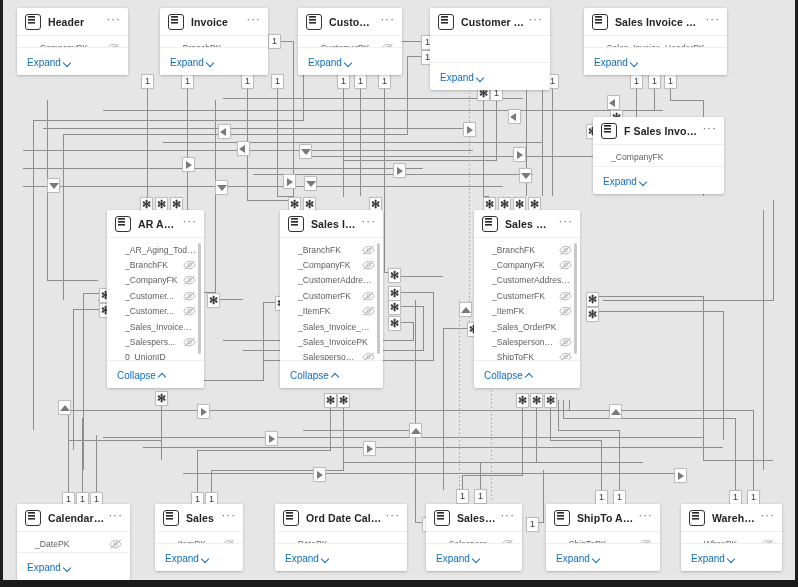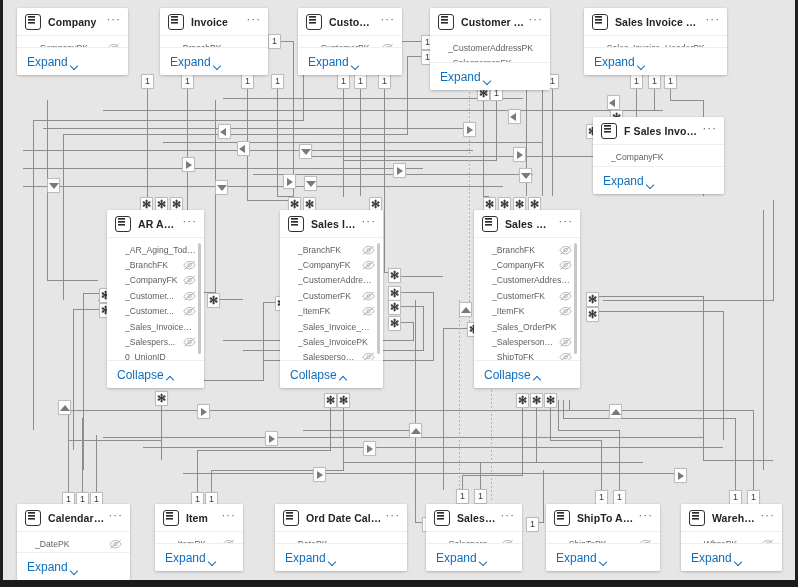--- a/index.html
+++ b/index.html
@@ -76,21 +76,21 @@
   }
   .field .fname{flex:1 1 auto;overflow:hidden;text-overflow:ellipsis;}
   .eye{
     flex:0 0 auto;width:13px;height:10px;position:relative;opacity:.72;margin-left:4px;
   }
   .eye svg{display:block;}
   .card-foot{
     border-top:1px solid #efefef;padding:4px 0 5px 10px;background:#fff;
   }
   .card-foot .lnk{
-    font-size:12px;color:#106ebe;display:inline-flex;align-items:flex-end;gap:3px;cursor:default;
+    font-size:10px;color:#106ebe;display:inline-flex;align-items:center;gap:3px;cursor:default;
   }
   .chev{width:7px;height:7px;display:inline-block;position:relative;}
   .chev::before{
     content:"";position:absolute;left:0px;top:1px;width:5px;height:5px;
     border-left:1.2px solid #106ebe;border-bottom:1.2px solid #106ebe;
     transform:rotate(-45deg);
   }
   .chev.up::before{transform:rotate(135deg);top:2px;}
   .vscroll{
     position:absolute;right:3px;top:5px;width:3px;border-radius:2px;background:#c8c8c8;
@@ -326,21 +326,21 @@
         <i></i>
       </div>
       <div class="badge arr right" style="left: 671px; top: 468px;">
         <i></i>
       </div>
     </div>
   <div id="card-layer">
       <div class="card" style="left: 14px; top: 8px; width: 111px; height: 67px;">
         <div class="card-head">
           <span class="tbl-icon"></span>
-          <span class="card-title">Company</span>
+          <span class="card-title">Header</span>
           <span class="ellipsis-btn">···</span>
         </div>
         <div class="card-body">
           <div class="field">
             <span class="fname">_CompanyPK</span>
             <span class="eye">
               <svg viewBox="0 0 16 12" width="13" height="10">
                 <path d="M1 6.2 C3.2 2.8 5.6 1.6 8 1.6 C10.4 1.6 12.8 2.8 15 6.2 C12.8 9.6 10.4 10.8 8 10.8 C5.6 10.8 3.2 9.6 1 6.2 Z" fill="none" stroke="#8d8d8d" stroke-width="1.1"></path>
                 <circle cx="8" cy="6.2" r="2.1" fill="none" stroke="#8d8d8d" stroke-width="1.1"></circle>
                 <line x1="1.6" y1="11.2" x2="14.4" y2="1.2" stroke="#8d8d8d" stroke-width="1.2"></line>
@@ -382,299 +382,291 @@
           </div>
         </div>
         <div class="card-foot" style="position: absolute; left: 0px; right: 0px; bottom: 0px;"><span class="lnk">Expand<span class="chev"></span></span></div>
       </div>
       <div class="card" style="left: 427px; top: 8px; width: 120px; height: 82px;">
         <div class="card-head">
           <span class="tbl-icon"></span>
           <span class="card-title">Customer Address</span>
           <span class="ellipsis-btn">···</span>
         </div>
-        <div class="card-body">
-          <div class="field">
-            <span class="fname">_CustomerAddressPK</span>
+        <div class="card-foot" style="position: absolute; left: 0px; right: 0px; bottom: 0px;"><span class="lnk">Expand<span class="chev"></span></span></div>
+      </div>
+      <div class="card" style="left: 581px; top: 8px; width: 143px; height: 67px;">
+        <div class="card-head">
+          <span class="tbl-icon"></span>
+          <span class="card-title">Sales Invoice Header</span>
+          <span class="ellipsis-btn">···</span>
+        </div>
+        <div class="card-body">
+          <div class="field">
+            <span class="fname">_Sales_Invoice_HeaderPK</span>
+          </div>
+        </div>
+        <div class="card-foot" style="position: absolute; left: 0px; right: 0px; bottom: 0px;"><span class="lnk">Expand<span class="chev"></span></span></div>
+      </div>
+      <div class="card" style="left: 590px; top: 117px; width: 131px; height: 77px;">
+        <div class="card-head">
+          <span class="tbl-icon"></span>
+          <span class="card-title">F Sales Invoice Header</span>
+          <span class="ellipsis-btn">···</span>
+        </div>
+        <div class="card-body">
+          <div class="field">
+            <span class="fname">_CompanyFK</span>
+          </div>
+          <div class="field">
+            <span class="fname">_Sales_Invoice_HeaderFK</span>
+          </div>
+        </div>
+        <div class="card-foot" style="position: absolute; left: 0px; right: 0px; bottom: 0px;"><span class="lnk">Expand<span class="chev"></span></span></div>
+      </div>
+      <div class="card" style="left: 104px; top: 210px; width: 97px; height: 178px;">
+        <div class="card-head">
+          <span class="tbl-icon"></span>
+          <span class="card-title">AR Aging</span>
+          <span class="ellipsis-btn">···</span>
+        </div>
+        <div class="card-body">
+          <div class="field">
+            <span class="fname">_AR_Aging_TodayPK</span>
+          </div>
+          <div class="field">
+            <span class="fname">_BranchFK</span>
+            <span class="eye">
+              <svg viewBox="0 0 16 12" width="13" height="10">
+                <path d="M1 6.2 C3.2 2.8 5.6 1.6 8 1.6 C10.4 1.6 12.8 2.8 15 6.2 C12.8 9.6 10.4 10.8 8 10.8 C5.6 10.8 3.2 9.6 1 6.2 Z" fill="none" stroke="#8d8d8d" stroke-width="1.1"></path>
+                <circle cx="8" cy="6.2" r="2.1" fill="none" stroke="#8d8d8d" stroke-width="1.1"></circle>
+                <line x1="1.6" y1="11.2" x2="14.4" y2="1.2" stroke="#8d8d8d" stroke-width="1.2"></line>
+              </svg>
+            </span>
+          </div>
+          <div class="field">
+            <span class="fname">_CompanyFK</span>
+            <span class="eye">
+              <svg viewBox="0 0 16 12" width="13" height="10">
+                <path d="M1 6.2 C3.2 2.8 5.6 1.6 8 1.6 C10.4 1.6 12.8 2.8 15 6.2 C12.8 9.6 10.4 10.8 8 10.8 C5.6 10.8 3.2 9.6 1 6.2 Z" fill="none" stroke="#8d8d8d" stroke-width="1.1"></path>
+                <circle cx="8" cy="6.2" r="2.1" fill="none" stroke="#8d8d8d" stroke-width="1.1"></circle>
+                <line x1="1.6" y1="11.2" x2="14.4" y2="1.2" stroke="#8d8d8d" stroke-width="1.2"></line>
+              </svg>
+            </span>
+          </div>
+          <div class="field">
+            <span class="fname">_Customer...</span>
+            <span class="eye">
+              <svg viewBox="0 0 16 12" width="13" height="10">
+                <path d="M1 6.2 C3.2 2.8 5.6 1.6 8 1.6 C10.4 1.6 12.8 2.8 15 6.2 C12.8 9.6 10.4 10.8 8 10.8 C5.6 10.8 3.2 9.6 1 6.2 Z" fill="none" stroke="#8d8d8d" stroke-width="1.1"></path>
+                <circle cx="8" cy="6.2" r="2.1" fill="none" stroke="#8d8d8d" stroke-width="1.1"></circle>
+                <line x1="1.6" y1="11.2" x2="14.4" y2="1.2" stroke="#8d8d8d" stroke-width="1.2"></line>
+              </svg>
+            </span>
+          </div>
+          <div class="field">
+            <span class="fname">_Customer...</span>
+            <span class="eye">
+              <svg viewBox="0 0 16 12" width="13" height="10">
+                <path d="M1 6.2 C3.2 2.8 5.6 1.6 8 1.6 C10.4 1.6 12.8 2.8 15 6.2 C12.8 9.6 10.4 10.8 8 10.8 C5.6 10.8 3.2 9.6 1 6.2 Z" fill="none" stroke="#8d8d8d" stroke-width="1.1"></path>
+                <circle cx="8" cy="6.2" r="2.1" fill="none" stroke="#8d8d8d" stroke-width="1.1"></circle>
+                <line x1="1.6" y1="11.2" x2="14.4" y2="1.2" stroke="#8d8d8d" stroke-width="1.2"></line>
+              </svg>
+            </span>
+          </div>
+          <div class="field">
+            <span class="fname">_Sales_Invoice_Head...</span>
+          </div>
+          <div class="field">
+            <span class="fname">_Salespers...</span>
+            <span class="eye">
+              <svg viewBox="0 0 16 12" width="13" height="10">
+                <path d="M1 6.2 C3.2 2.8 5.6 1.6 8 1.6 C10.4 1.6 12.8 2.8 15 6.2 C12.8 9.6 10.4 10.8 8 10.8 C5.6 10.8 3.2 9.6 1 6.2 Z" fill="none" stroke="#8d8d8d" stroke-width="1.1"></path>
+                <circle cx="8" cy="6.2" r="2.1" fill="none" stroke="#8d8d8d" stroke-width="1.1"></circle>
+                <line x1="1.6" y1="11.2" x2="14.4" y2="1.2" stroke="#8d8d8d" stroke-width="1.2"></line>
+              </svg>
+            </span>
+          </div>
+          <div class="field">
+            <span class="fname">0_UnionID</span>
+          </div>
+          <div class="field">
+            <span class="fname">Aging</span>
+          </div>
+          <div class="vscroll" style="height: 110.6px;"></div>
+        </div>
+        <div class="card-foot" style="position: absolute; left: 0px; right: 0px; bottom: 0px;"><span class="lnk">Collapse<span class="chev up"></span></span></div>
+      </div>
+      <div class="card" style="left: 277px; top: 210px; width: 103px; height: 178px;">
+        <div class="card-head">
+          <span class="tbl-icon"></span>
+          <span class="card-title">Sales Invoice</span>
+          <span class="ellipsis-btn">···</span>
+        </div>
+        <div class="card-body">
+          <div class="field">
+            <span class="fname">_BranchFK</span>
+            <span class="eye">
+              <svg viewBox="0 0 16 12" width="13" height="10">
+                <path d="M1 6.2 C3.2 2.8 5.6 1.6 8 1.6 C10.4 1.6 12.8 2.8 15 6.2 C12.8 9.6 10.4 10.8 8 10.8 C5.6 10.8 3.2 9.6 1 6.2 Z" fill="none" stroke="#8d8d8d" stroke-width="1.1"></path>
+                <circle cx="8" cy="6.2" r="2.1" fill="none" stroke="#8d8d8d" stroke-width="1.1"></circle>
+                <line x1="1.6" y1="11.2" x2="14.4" y2="1.2" stroke="#8d8d8d" stroke-width="1.2"></line>
+              </svg>
+            </span>
+          </div>
+          <div class="field">
+            <span class="fname">_CompanyFK</span>
+            <span class="eye">
+              <svg viewBox="0 0 16 12" width="13" height="10">
+                <path d="M1 6.2 C3.2 2.8 5.6 1.6 8 1.6 C10.4 1.6 12.8 2.8 15 6.2 C12.8 9.6 10.4 10.8 8 10.8 C5.6 10.8 3.2 9.6 1 6.2 Z" fill="none" stroke="#8d8d8d" stroke-width="1.1"></path>
+                <circle cx="8" cy="6.2" r="2.1" fill="none" stroke="#8d8d8d" stroke-width="1.1"></circle>
+                <line x1="1.6" y1="11.2" x2="14.4" y2="1.2" stroke="#8d8d8d" stroke-width="1.2"></line>
+              </svg>
+            </span>
+          </div>
+          <div class="field">
+            <span class="fname">_CustomerAddressFK</span>
+          </div>
+          <div class="field">
+            <span class="fname">_CustomerFK</span>
+            <span class="eye">
+              <svg viewBox="0 0 16 12" width="13" height="10">
+                <path d="M1 6.2 C3.2 2.8 5.6 1.6 8 1.6 C10.4 1.6 12.8 2.8 15 6.2 C12.8 9.6 10.4 10.8 8 10.8 C5.6 10.8 3.2 9.6 1 6.2 Z" fill="none" stroke="#8d8d8d" stroke-width="1.1"></path>
+                <circle cx="8" cy="6.2" r="2.1" fill="none" stroke="#8d8d8d" stroke-width="1.1"></circle>
+                <line x1="1.6" y1="11.2" x2="14.4" y2="1.2" stroke="#8d8d8d" stroke-width="1.2"></line>
+              </svg>
+            </span>
+          </div>
+          <div class="field">
+            <span class="fname">_ItemFK</span>
+            <span class="eye">
+              <svg viewBox="0 0 16 12" width="13" height="10">
+                <path d="M1 6.2 C3.2 2.8 5.6 1.6 8 1.6 C10.4 1.6 12.8 2.8 15 6.2 C12.8 9.6 10.4 10.8 8 10.8 C5.6 10.8 3.2 9.6 1 6.2 Z" fill="none" stroke="#8d8d8d" stroke-width="1.1"></path>
+                <circle cx="8" cy="6.2" r="2.1" fill="none" stroke="#8d8d8d" stroke-width="1.1"></circle>
+                <line x1="1.6" y1="11.2" x2="14.4" y2="1.2" stroke="#8d8d8d" stroke-width="1.2"></line>
+              </svg>
+            </span>
+          </div>
+          <div class="field">
+            <span class="fname">_Sales_Invoice_Header...</span>
+          </div>
+          <div class="field">
+            <span class="fname">_Sales_InvoicePK</span>
           </div>
           <div class="field">
             <span class="fname">_SalespersonFK</span>
-          </div>
-        </div>
-        <div class="card-foot" style="position: absolute; left: 0px; right: 0px; bottom: 0px;"><span class="lnk">Expand<span class="chev"></span></span></div>
-      </div>
-      <div class="card" style="left: 581px; top: 8px; width: 143px; height: 67px;">
-        <div class="card-head">
-          <span class="tbl-icon"></span>
-          <span class="card-title">Sales Invoice Header</span>
-          <span class="ellipsis-btn">···</span>
-        </div>
-        <div class="card-body">
-          <div class="field">
-            <span class="fname">_Sales_Invoice_HeaderPK</span>
-          </div>
-        </div>
-        <div class="card-foot" style="position: absolute; left: 0px; right: 0px; bottom: 0px;"><span class="lnk">Expand<span class="chev"></span></span></div>
-      </div>
-      <div class="card" style="left: 590px; top: 117px; width: 131px; height: 77px;">
-        <div class="card-head">
-          <span class="tbl-icon"></span>
-          <span class="card-title">F Sales Invoice Header</span>
-          <span class="ellipsis-btn">···</span>
-        </div>
-        <div class="card-body">
+            <span class="eye">
+              <svg viewBox="0 0 16 12" width="13" height="10">
+                <path d="M1 6.2 C3.2 2.8 5.6 1.6 8 1.6 C10.4 1.6 12.8 2.8 15 6.2 C12.8 9.6 10.4 10.8 8 10.8 C5.6 10.8 3.2 9.6 1 6.2 Z" fill="none" stroke="#8d8d8d" stroke-width="1.1"></path>
+                <circle cx="8" cy="6.2" r="2.1" fill="none" stroke="#8d8d8d" stroke-width="1.1"></circle>
+                <line x1="1.6" y1="11.2" x2="14.4" y2="1.2" stroke="#8d8d8d" stroke-width="1.2"></line>
+              </svg>
+            </span>
+          </div>
+          <div class="field">
+            <span class="fname">_ShipToFK</span>
+            <span class="eye">
+              <svg viewBox="0 0 16 12" width="13" height="10">
+                <path d="M1 6.2 C3.2 2.8 5.6 1.6 8 1.6 C10.4 1.6 12.8 2.8 15 6.2 C12.8 9.6 10.4 10.8 8 10.8 C5.6 10.8 3.2 9.6 1 6.2 Z" fill="none" stroke="#8d8d8d" stroke-width="1.1"></path>
+                <circle cx="8" cy="6.2" r="2.1" fill="none" stroke="#8d8d8d" stroke-width="1.1"></circle>
+                <line x1="1.6" y1="11.2" x2="14.4" y2="1.2" stroke="#8d8d8d" stroke-width="1.2"></line>
+              </svg>
+            </span>
+          </div>
+          <div class="vscroll" style="height: 110.6px;"></div>
+        </div>
+        <div class="card-foot" style="position: absolute; left: 0px; right: 0px; bottom: 0px;"><span class="lnk">Collapse<span class="chev up"></span></span></div>
+      </div>
+      <div class="card" style="left: 471px; top: 210px; width: 106px; height: 178px;">
+        <div class="card-head">
+          <span class="tbl-icon"></span>
+          <span class="card-title">Sales Order</span>
+          <span class="ellipsis-btn">···</span>
+        </div>
+        <div class="card-body">
+          <div class="field">
+            <span class="fname">_BranchFK</span>
+            <span class="eye">
+              <svg viewBox="0 0 16 12" width="13" height="10">
+                <path d="M1 6.2 C3.2 2.8 5.6 1.6 8 1.6 C10.4 1.6 12.8 2.8 15 6.2 C12.8 9.6 10.4 10.8 8 10.8 C5.6 10.8 3.2 9.6 1 6.2 Z" fill="none" stroke="#8d8d8d" stroke-width="1.1"></path>
+                <circle cx="8" cy="6.2" r="2.1" fill="none" stroke="#8d8d8d" stroke-width="1.1"></circle>
+                <line x1="1.6" y1="11.2" x2="14.4" y2="1.2" stroke="#8d8d8d" stroke-width="1.2"></line>
+              </svg>
+            </span>
+          </div>
           <div class="field">
             <span class="fname">_CompanyFK</span>
-          </div>
-          <div class="field">
-            <span class="fname">_Sales_Invoice_HeaderFK</span>
-          </div>
-        </div>
-        <div class="card-foot" style="position: absolute; left: 0px; right: 0px; bottom: 0px;"><span class="lnk">Expand<span class="chev"></span></span></div>
-      </div>
-      <div class="card" style="left: 104px; top: 210px; width: 97px; height: 178px;">
-        <div class="card-head">
-          <span class="tbl-icon"></span>
-          <span class="card-title">AR Aging</span>
-          <span class="ellipsis-btn">···</span>
-        </div>
-        <div class="card-body">
-          <div class="field">
-            <span class="fname">_AR_Aging_TodayPK</span>
-          </div>
-          <div class="field">
-            <span class="fname">_BranchFK</span>
-            <span class="eye">
-              <svg viewBox="0 0 16 12" width="13" height="10">
-                <path d="M1 6.2 C3.2 2.8 5.6 1.6 8 1.6 C10.4 1.6 12.8 2.8 15 6.2 C12.8 9.6 10.4 10.8 8 10.8 C5.6 10.8 3.2 9.6 1 6.2 Z" fill="none" stroke="#8d8d8d" stroke-width="1.1"></path>
-                <circle cx="8" cy="6.2" r="2.1" fill="none" stroke="#8d8d8d" stroke-width="1.1"></circle>
-                <line x1="1.6" y1="11.2" x2="14.4" y2="1.2" stroke="#8d8d8d" stroke-width="1.2"></line>
-              </svg>
-            </span>
-          </div>
-          <div class="field">
-            <span class="fname">_CompanyFK</span>
-            <span class="eye">
-              <svg viewBox="0 0 16 12" width="13" height="10">
-                <path d="M1 6.2 C3.2 2.8 5.6 1.6 8 1.6 C10.4 1.6 12.8 2.8 15 6.2 C12.8 9.6 10.4 10.8 8 10.8 C5.6 10.8 3.2 9.6 1 6.2 Z" fill="none" stroke="#8d8d8d" stroke-width="1.1"></path>
-                <circle cx="8" cy="6.2" r="2.1" fill="none" stroke="#8d8d8d" stroke-width="1.1"></circle>
-                <line x1="1.6" y1="11.2" x2="14.4" y2="1.2" stroke="#8d8d8d" stroke-width="1.2"></line>
-              </svg>
-            </span>
-          </div>
-          <div class="field">
-            <span class="fname">_Customer...</span>
-            <span class="eye">
-              <svg viewBox="0 0 16 12" width="13" height="10">
-                <path d="M1 6.2 C3.2 2.8 5.6 1.6 8 1.6 C10.4 1.6 12.8 2.8 15 6.2 C12.8 9.6 10.4 10.8 8 10.8 C5.6 10.8 3.2 9.6 1 6.2 Z" fill="none" stroke="#8d8d8d" stroke-width="1.1"></path>
-                <circle cx="8" cy="6.2" r="2.1" fill="none" stroke="#8d8d8d" stroke-width="1.1"></circle>
-                <line x1="1.6" y1="11.2" x2="14.4" y2="1.2" stroke="#8d8d8d" stroke-width="1.2"></line>
-              </svg>
-            </span>
-          </div>
-          <div class="field">
-            <span class="fname">_Customer...</span>
-            <span class="eye">
-              <svg viewBox="0 0 16 12" width="13" height="10">
-                <path d="M1 6.2 C3.2 2.8 5.6 1.6 8 1.6 C10.4 1.6 12.8 2.8 15 6.2 C12.8 9.6 10.4 10.8 8 10.8 C5.6 10.8 3.2 9.6 1 6.2 Z" fill="none" stroke="#8d8d8d" stroke-width="1.1"></path>
-                <circle cx="8" cy="6.2" r="2.1" fill="none" stroke="#8d8d8d" stroke-width="1.1"></circle>
-                <line x1="1.6" y1="11.2" x2="14.4" y2="1.2" stroke="#8d8d8d" stroke-width="1.2"></line>
-              </svg>
-            </span>
-          </div>
-          <div class="field">
-            <span class="fname">_Sales_Invoice_Head...</span>
-          </div>
-          <div class="field">
-            <span class="fname">_Salespers...</span>
-            <span class="eye">
-              <svg viewBox="0 0 16 12" width="13" height="10">
-                <path d="M1 6.2 C3.2 2.8 5.6 1.6 8 1.6 C10.4 1.6 12.8 2.8 15 6.2 C12.8 9.6 10.4 10.8 8 10.8 C5.6 10.8 3.2 9.6 1 6.2 Z" fill="none" stroke="#8d8d8d" stroke-width="1.1"></path>
-                <circle cx="8" cy="6.2" r="2.1" fill="none" stroke="#8d8d8d" stroke-width="1.1"></circle>
-                <line x1="1.6" y1="11.2" x2="14.4" y2="1.2" stroke="#8d8d8d" stroke-width="1.2"></line>
-              </svg>
-            </span>
-          </div>
-          <div class="field">
-            <span class="fname">0_UnionID</span>
-          </div>
-          <div class="field">
-            <span class="fname">Aging</span>
+            <span class="eye">
+              <svg viewBox="0 0 16 12" width="13" height="10">
+                <path d="M1 6.2 C3.2 2.8 5.6 1.6 8 1.6 C10.4 1.6 12.8 2.8 15 6.2 C12.8 9.6 10.4 10.8 8 10.8 C5.6 10.8 3.2 9.6 1 6.2 Z" fill="none" stroke="#8d8d8d" stroke-width="1.1"></path>
+                <circle cx="8" cy="6.2" r="2.1" fill="none" stroke="#8d8d8d" stroke-width="1.1"></circle>
+                <line x1="1.6" y1="11.2" x2="14.4" y2="1.2" stroke="#8d8d8d" stroke-width="1.2"></line>
+              </svg>
+            </span>
+          </div>
+          <div class="field">
+            <span class="fname">_CustomerAddressFK</span>
+          </div>
+          <div class="field">
+            <span class="fname">_CustomerFK</span>
+            <span class="eye">
+              <svg viewBox="0 0 16 12" width="13" height="10">
+                <path d="M1 6.2 C3.2 2.8 5.6 1.6 8 1.6 C10.4 1.6 12.8 2.8 15 6.2 C12.8 9.6 10.4 10.8 8 10.8 C5.6 10.8 3.2 9.6 1 6.2 Z" fill="none" stroke="#8d8d8d" stroke-width="1.1"></path>
+                <circle cx="8" cy="6.2" r="2.1" fill="none" stroke="#8d8d8d" stroke-width="1.1"></circle>
+                <line x1="1.6" y1="11.2" x2="14.4" y2="1.2" stroke="#8d8d8d" stroke-width="1.2"></line>
+              </svg>
+            </span>
+          </div>
+          <div class="field">
+            <span class="fname">_ItemFK</span>
+            <span class="eye">
+              <svg viewBox="0 0 16 12" width="13" height="10">
+                <path d="M1 6.2 C3.2 2.8 5.6 1.6 8 1.6 C10.4 1.6 12.8 2.8 15 6.2 C12.8 9.6 10.4 10.8 8 10.8 C5.6 10.8 3.2 9.6 1 6.2 Z" fill="none" stroke="#8d8d8d" stroke-width="1.1"></path>
+                <circle cx="8" cy="6.2" r="2.1" fill="none" stroke="#8d8d8d" stroke-width="1.1"></circle>
+                <line x1="1.6" y1="11.2" x2="14.4" y2="1.2" stroke="#8d8d8d" stroke-width="1.2"></line>
+              </svg>
+            </span>
+          </div>
+          <div class="field">
+            <span class="fname">_Sales_OrderPK</span>
+          </div>
+          <div class="field">
+            <span class="fname">_SalespersonFK</span>
+            <span class="eye">
+              <svg viewBox="0 0 16 12" width="13" height="10">
+                <path d="M1 6.2 C3.2 2.8 5.6 1.6 8 1.6 C10.4 1.6 12.8 2.8 15 6.2 C12.8 9.6 10.4 10.8 8 10.8 C5.6 10.8 3.2 9.6 1 6.2 Z" fill="none" stroke="#8d8d8d" stroke-width="1.1"></path>
+                <circle cx="8" cy="6.2" r="2.1" fill="none" stroke="#8d8d8d" stroke-width="1.1"></circle>
+                <line x1="1.6" y1="11.2" x2="14.4" y2="1.2" stroke="#8d8d8d" stroke-width="1.2"></line>
+              </svg>
+            </span>
+          </div>
+          <div class="field">
+            <span class="fname">_ShipToFK</span>
+            <span class="eye">
+              <svg viewBox="0 0 16 12" width="13" height="10">
+                <path d="M1 6.2 C3.2 2.8 5.6 1.6 8 1.6 C10.4 1.6 12.8 2.8 15 6.2 C12.8 9.6 10.4 10.8 8 10.8 C5.6 10.8 3.2 9.6 1 6.2 Z" fill="none" stroke="#8d8d8d" stroke-width="1.1"></path>
+                <circle cx="8" cy="6.2" r="2.1" fill="none" stroke="#8d8d8d" stroke-width="1.1"></circle>
+                <line x1="1.6" y1="11.2" x2="14.4" y2="1.2" stroke="#8d8d8d" stroke-width="1.2"></line>
+              </svg>
+            </span>
+          </div>
+          <div class="field">
+            <span class="fname">_WhseFK</span>
+            <span class="eye">
+              <svg viewBox="0 0 16 12" width="13" height="10">
+                <path d="M1 6.2 C3.2 2.8 5.6 1.6 8 1.6 C10.4 1.6 12.8 2.8 15 6.2 C12.8 9.6 10.4 10.8 8 10.8 C5.6 10.8 3.2 9.6 1 6.2 Z" fill="none" stroke="#8d8d8d" stroke-width="1.1"></path>
+                <circle cx="8" cy="6.2" r="2.1" fill="none" stroke="#8d8d8d" stroke-width="1.1"></circle>
+                <line x1="1.6" y1="11.2" x2="14.4" y2="1.2" stroke="#8d8d8d" stroke-width="1.2"></line>
+              </svg>
+            </span>
           </div>
           <div class="vscroll" style="height: 110.6px;"></div>
         </div>
         <div class="card-foot" style="position: absolute; left: 0px; right: 0px; bottom: 0px;"><span class="lnk">Collapse<span class="chev up"></span></span></div>
       </div>
-      <div class="card" style="left: 277px; top: 210px; width: 103px; height: 178px;">
-        <div class="card-head">
-          <span class="tbl-icon"></span>
-          <span class="card-title">Sales Invoice</span>
-          <span class="ellipsis-btn">···</span>
-        </div>
-        <div class="card-body">
-          <div class="field">
-            <span class="fname">_BranchFK</span>
-            <span class="eye">
-              <svg viewBox="0 0 16 12" width="13" height="10">
-                <path d="M1 6.2 C3.2 2.8 5.6 1.6 8 1.6 C10.4 1.6 12.8 2.8 15 6.2 C12.8 9.6 10.4 10.8 8 10.8 C5.6 10.8 3.2 9.6 1 6.2 Z" fill="none" stroke="#8d8d8d" stroke-width="1.1"></path>
-                <circle cx="8" cy="6.2" r="2.1" fill="none" stroke="#8d8d8d" stroke-width="1.1"></circle>
-                <line x1="1.6" y1="11.2" x2="14.4" y2="1.2" stroke="#8d8d8d" stroke-width="1.2"></line>
-              </svg>
-            </span>
-          </div>
-          <div class="field">
-            <span class="fname">_CompanyFK</span>
-            <span class="eye">
-              <svg viewBox="0 0 16 12" width="13" height="10">
-                <path d="M1 6.2 C3.2 2.8 5.6 1.6 8 1.6 C10.4 1.6 12.8 2.8 15 6.2 C12.8 9.6 10.4 10.8 8 10.8 C5.6 10.8 3.2 9.6 1 6.2 Z" fill="none" stroke="#8d8d8d" stroke-width="1.1"></path>
-                <circle cx="8" cy="6.2" r="2.1" fill="none" stroke="#8d8d8d" stroke-width="1.1"></circle>
-                <line x1="1.6" y1="11.2" x2="14.4" y2="1.2" stroke="#8d8d8d" stroke-width="1.2"></line>
-              </svg>
-            </span>
-          </div>
-          <div class="field">
-            <span class="fname">_CustomerAddressFK</span>
-          </div>
-          <div class="field">
-            <span class="fname">_CustomerFK</span>
-            <span class="eye">
-              <svg viewBox="0 0 16 12" width="13" height="10">
-                <path d="M1 6.2 C3.2 2.8 5.6 1.6 8 1.6 C10.4 1.6 12.8 2.8 15 6.2 C12.8 9.6 10.4 10.8 8 10.8 C5.6 10.8 3.2 9.6 1 6.2 Z" fill="none" stroke="#8d8d8d" stroke-width="1.1"></path>
-                <circle cx="8" cy="6.2" r="2.1" fill="none" stroke="#8d8d8d" stroke-width="1.1"></circle>
-                <line x1="1.6" y1="11.2" x2="14.4" y2="1.2" stroke="#8d8d8d" stroke-width="1.2"></line>
-              </svg>
-            </span>
-          </div>
-          <div class="field">
-            <span class="fname">_ItemFK</span>
-            <span class="eye">
-              <svg viewBox="0 0 16 12" width="13" height="10">
-                <path d="M1 6.2 C3.2 2.8 5.6 1.6 8 1.6 C10.4 1.6 12.8 2.8 15 6.2 C12.8 9.6 10.4 10.8 8 10.8 C5.6 10.8 3.2 9.6 1 6.2 Z" fill="none" stroke="#8d8d8d" stroke-width="1.1"></path>
-                <circle cx="8" cy="6.2" r="2.1" fill="none" stroke="#8d8d8d" stroke-width="1.1"></circle>
-                <line x1="1.6" y1="11.2" x2="14.4" y2="1.2" stroke="#8d8d8d" stroke-width="1.2"></line>
-              </svg>
-            </span>
-          </div>
-          <div class="field">
-            <span class="fname">_Sales_Invoice_Header...</span>
-          </div>
-          <div class="field">
-            <span class="fname">_Sales_InvoicePK</span>
-          </div>
-          <div class="field">
-            <span class="fname">_SalespersonFK</span>
-            <span class="eye">
-              <svg viewBox="0 0 16 12" width="13" height="10">
-                <path d="M1 6.2 C3.2 2.8 5.6 1.6 8 1.6 C10.4 1.6 12.8 2.8 15 6.2 C12.8 9.6 10.4 10.8 8 10.8 C5.6 10.8 3.2 9.6 1 6.2 Z" fill="none" stroke="#8d8d8d" stroke-width="1.1"></path>
-                <circle cx="8" cy="6.2" r="2.1" fill="none" stroke="#8d8d8d" stroke-width="1.1"></circle>
-                <line x1="1.6" y1="11.2" x2="14.4" y2="1.2" stroke="#8d8d8d" stroke-width="1.2"></line>
-              </svg>
-            </span>
-          </div>
-          <div class="field">
-            <span class="fname">_ShipToFK</span>
-            <span class="eye">
-              <svg viewBox="0 0 16 12" width="13" height="10">
-                <path d="M1 6.2 C3.2 2.8 5.6 1.6 8 1.6 C10.4 1.6 12.8 2.8 15 6.2 C12.8 9.6 10.4 10.8 8 10.8 C5.6 10.8 3.2 9.6 1 6.2 Z" fill="none" stroke="#8d8d8d" stroke-width="1.1"></path>
-                <circle cx="8" cy="6.2" r="2.1" fill="none" stroke="#8d8d8d" stroke-width="1.1"></circle>
-                <line x1="1.6" y1="11.2" x2="14.4" y2="1.2" stroke="#8d8d8d" stroke-width="1.2"></line>
-              </svg>
-            </span>
-          </div>
-          <div class="vscroll" style="height: 110.6px;"></div>
-        </div>
-        <div class="card-foot" style="position: absolute; left: 0px; right: 0px; bottom: 0px;"><span class="lnk">Collapse<span class="chev up"></span></span></div>
-      </div>
-      <div class="card" style="left: 471px; top: 210px; width: 106px; height: 178px;">
-        <div class="card-head">
-          <span class="tbl-icon"></span>
-          <span class="card-title">Sales Order</span>
-          <span class="ellipsis-btn">···</span>
-        </div>
-        <div class="card-body">
-          <div class="field">
-            <span class="fname">_BranchFK</span>
-            <span class="eye">
-              <svg viewBox="0 0 16 12" width="13" height="10">
-                <path d="M1 6.2 C3.2 2.8 5.6 1.6 8 1.6 C10.4 1.6 12.8 2.8 15 6.2 C12.8 9.6 10.4 10.8 8 10.8 C5.6 10.8 3.2 9.6 1 6.2 Z" fill="none" stroke="#8d8d8d" stroke-width="1.1"></path>
-                <circle cx="8" cy="6.2" r="2.1" fill="none" stroke="#8d8d8d" stroke-width="1.1"></circle>
-                <line x1="1.6" y1="11.2" x2="14.4" y2="1.2" stroke="#8d8d8d" stroke-width="1.2"></line>
-              </svg>
-            </span>
-          </div>
-          <div class="field">
-            <span class="fname">_CompanyFK</span>
-            <span class="eye">
-              <svg viewBox="0 0 16 12" width="13" height="10">
-                <path d="M1 6.2 C3.2 2.8 5.6 1.6 8 1.6 C10.4 1.6 12.8 2.8 15 6.2 C12.8 9.6 10.4 10.8 8 10.8 C5.6 10.8 3.2 9.6 1 6.2 Z" fill="none" stroke="#8d8d8d" stroke-width="1.1"></path>
-                <circle cx="8" cy="6.2" r="2.1" fill="none" stroke="#8d8d8d" stroke-width="1.1"></circle>
-                <line x1="1.6" y1="11.2" x2="14.4" y2="1.2" stroke="#8d8d8d" stroke-width="1.2"></line>
-              </svg>
-            </span>
-          </div>
-          <div class="field">
-            <span class="fname">_CustomerAddressFK</span>
-          </div>
-          <div class="field">
-            <span class="fname">_CustomerFK</span>
-            <span class="eye">
-              <svg viewBox="0 0 16 12" width="13" height="10">
-                <path d="M1 6.2 C3.2 2.8 5.6 1.6 8 1.6 C10.4 1.6 12.8 2.8 15 6.2 C12.8 9.6 10.4 10.8 8 10.8 C5.6 10.8 3.2 9.6 1 6.2 Z" fill="none" stroke="#8d8d8d" stroke-width="1.1"></path>
-                <circle cx="8" cy="6.2" r="2.1" fill="none" stroke="#8d8d8d" stroke-width="1.1"></circle>
-                <line x1="1.6" y1="11.2" x2="14.4" y2="1.2" stroke="#8d8d8d" stroke-width="1.2"></line>
-              </svg>
-            </span>
-          </div>
-          <div class="field">
-            <span class="fname">_ItemFK</span>
-            <span class="eye">
-              <svg viewBox="0 0 16 12" width="13" height="10">
-                <path d="M1 6.2 C3.2 2.8 5.6 1.6 8 1.6 C10.4 1.6 12.8 2.8 15 6.2 C12.8 9.6 10.4 10.8 8 10.8 C5.6 10.8 3.2 9.6 1 6.2 Z" fill="none" stroke="#8d8d8d" stroke-width="1.1"></path>
-                <circle cx="8" cy="6.2" r="2.1" fill="none" stroke="#8d8d8d" stroke-width="1.1"></circle>
-                <line x1="1.6" y1="11.2" x2="14.4" y2="1.2" stroke="#8d8d8d" stroke-width="1.2"></line>
-              </svg>
-            </span>
-          </div>
-          <div class="field">
-            <span class="fname">_Sales_OrderPK</span>
-          </div>
-          <div class="field">
-            <span class="fname">_SalespersonFK</span>
-            <span class="eye">
-              <svg viewBox="0 0 16 12" width="13" height="10">
-                <path d="M1 6.2 C3.2 2.8 5.6 1.6 8 1.6 C10.4 1.6 12.8 2.8 15 6.2 C12.8 9.6 10.4 10.8 8 10.8 C5.6 10.8 3.2 9.6 1 6.2 Z" fill="none" stroke="#8d8d8d" stroke-width="1.1"></path>
-                <circle cx="8" cy="6.2" r="2.1" fill="none" stroke="#8d8d8d" stroke-width="1.1"></circle>
-                <line x1="1.6" y1="11.2" x2="14.4" y2="1.2" stroke="#8d8d8d" stroke-width="1.2"></line>
-              </svg>
-            </span>
-          </div>
-          <div class="field">
-            <span class="fname">_ShipToFK</span>
-            <span class="eye">
-              <svg viewBox="0 0 16 12" width="13" height="10">
-                <path d="M1 6.2 C3.2 2.8 5.6 1.6 8 1.6 C10.4 1.6 12.8 2.8 15 6.2 C12.8 9.6 10.4 10.8 8 10.8 C5.6 10.8 3.2 9.6 1 6.2 Z" fill="none" stroke="#8d8d8d" stroke-width="1.1"></path>
-                <circle cx="8" cy="6.2" r="2.1" fill="none" stroke="#8d8d8d" stroke-width="1.1"></circle>
-                <line x1="1.6" y1="11.2" x2="14.4" y2="1.2" stroke="#8d8d8d" stroke-width="1.2"></line>
-              </svg>
-            </span>
-          </div>
-          <div class="field">
-            <span class="fname">_WhseFK</span>
-            <span class="eye">
-              <svg viewBox="0 0 16 12" width="13" height="10">
-                <path d="M1 6.2 C3.2 2.8 5.6 1.6 8 1.6 C10.4 1.6 12.8 2.8 15 6.2 C12.8 9.6 10.4 10.8 8 10.8 C5.6 10.8 3.2 9.6 1 6.2 Z" fill="none" stroke="#8d8d8d" stroke-width="1.1"></path>
-                <circle cx="8" cy="6.2" r="2.1" fill="none" stroke="#8d8d8d" stroke-width="1.1"></circle>
-                <line x1="1.6" y1="11.2" x2="14.4" y2="1.2" stroke="#8d8d8d" stroke-width="1.2"></line>
-              </svg>
-            </span>
-          </div>
-          <div class="vscroll" style="height: 110.6px;"></div>
-        </div>
-        <div class="card-foot" style="position: absolute; left: 0px; right: 0px; bottom: 0px;"><span class="lnk">Collapse<span class="chev up"></span></span></div>
-      </div>
       <div class="card" style="left: 14px; top: 504px; width: 113px; height: 76px;">
         <div class="card-head">
           <span class="tbl-icon"></span>
           <span class="card-title">Calendar Fiscal</span>
           <span class="ellipsis-btn">···</span>
         </div>
         <div class="card-body">
           <div class="field">
             <span class="fname">_DatePK</span>
             <span class="eye">
@@ -684,21 +676,21 @@
                 <line x1="1.6" y1="11.2" x2="14.4" y2="1.2" stroke="#8d8d8d" stroke-width="1.2"></line>
               </svg>
             </span>
           </div>
         </div>
         <div class="card-foot" style="position: absolute; left: 0px; right: 0px; bottom: 0px;"><span class="lnk">Expand<span class="chev"></span></span></div>
       </div>
       <div class="card" style="left: 152px; top: 504px; width: 88px; height: 67px;">
         <div class="card-head">
           <span class="tbl-icon"></span>
-          <span class="card-title">Item</span>
+          <span class="card-title">Sales</span>
           <span class="ellipsis-btn">···</span>
         </div>
         <div class="card-body">
           <div class="field">
             <span class="fname">_ItemPK</span>
             <span class="eye">
               <svg viewBox="0 0 16 12" width="13" height="10">
                 <path d="M1 6.2 C3.2 2.8 5.6 1.6 8 1.6 C10.4 1.6 12.8 2.8 15 6.2 C12.8 9.6 10.4 10.8 8 10.8 C5.6 10.8 3.2 9.6 1 6.2 Z" fill="none" stroke="#8d8d8d" stroke-width="1.1"></path>
                 <circle cx="8" cy="6.2" r="2.1" fill="none" stroke="#8d8d8d" stroke-width="1.1"></circle>
                 <line x1="1.6" y1="11.2" x2="14.4" y2="1.2" stroke="#8d8d8d" stroke-width="1.2"></line>

